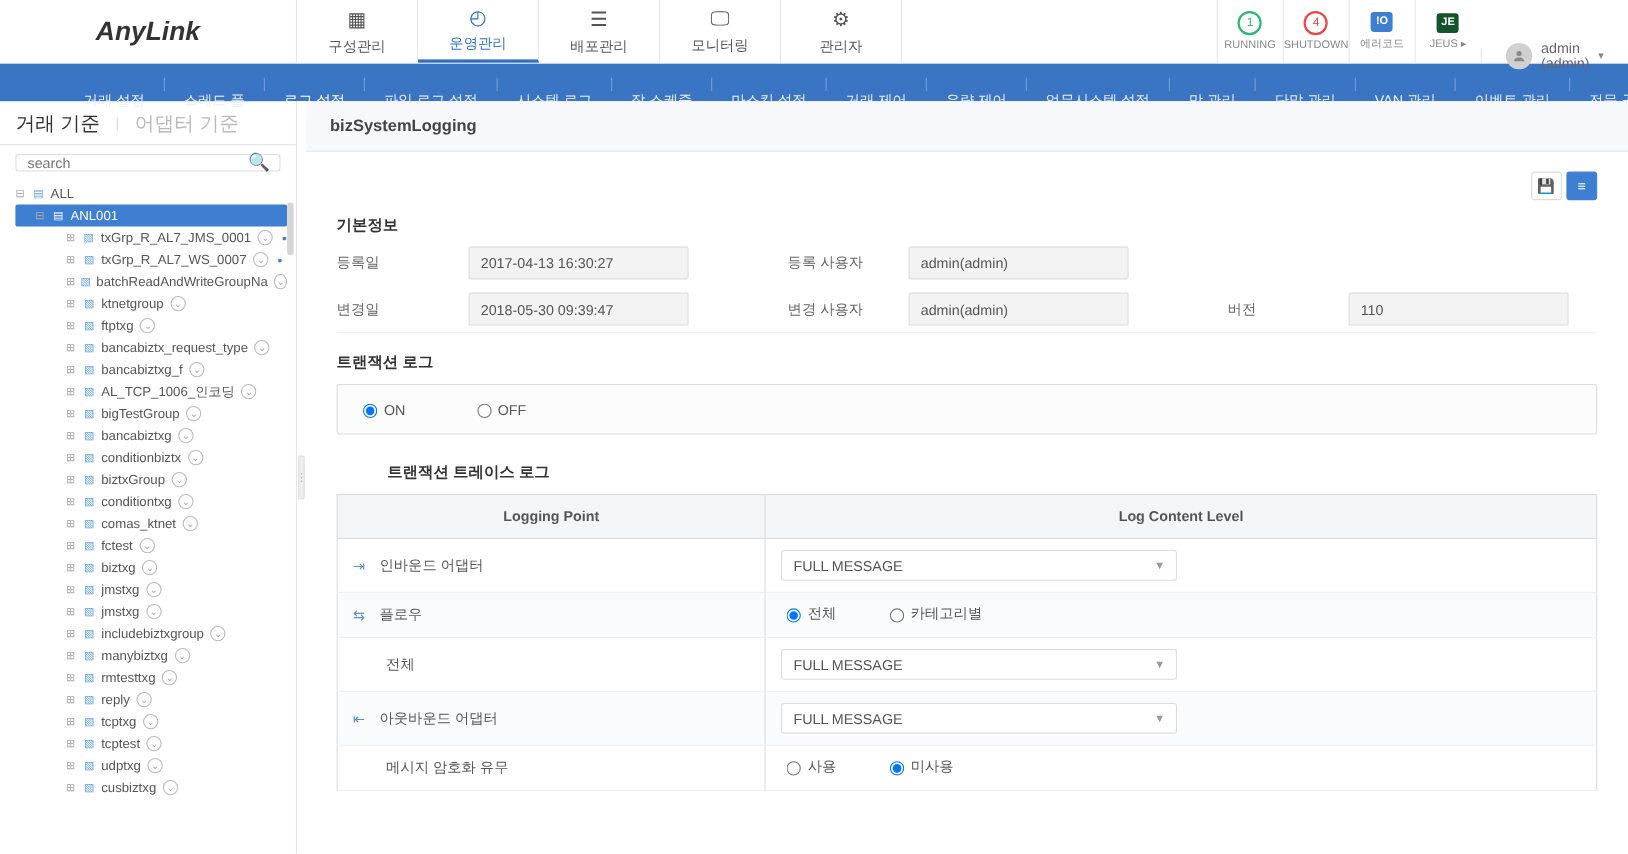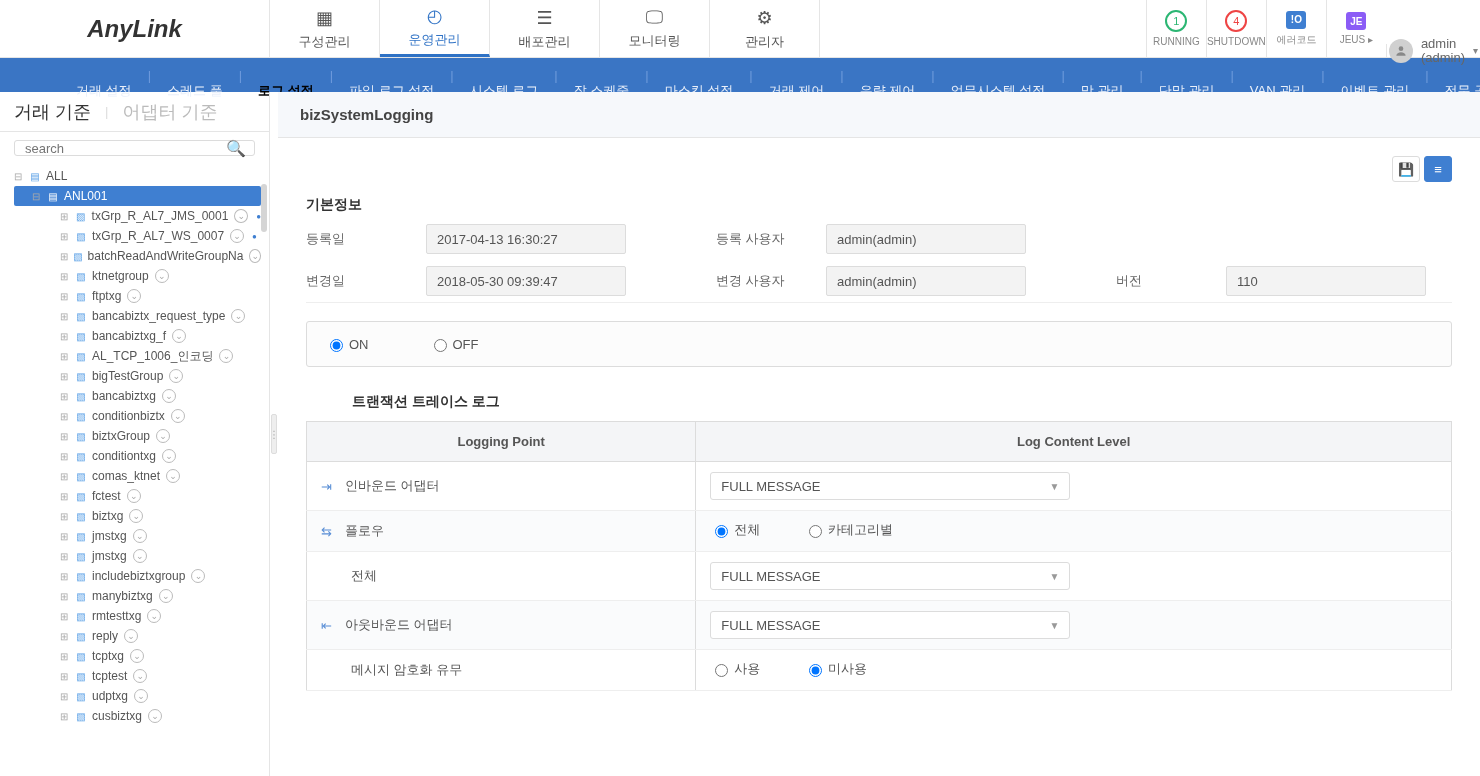--- a/index.html
+++ b/index.html
@@ -24,28 +24,28 @@
   .main-tabs { display:flex; }
   .main-tab { width:110px; border-right:1px solid var(--light-border); display:flex; flex-direction:column; align-items:center; justify-content:center; gap:4px; cursor:pointer; color:#555; }
   .main-tab.active { color: var(--blue); border-bottom:3px solid var(--blue); }
   .main-tab .icon { font-size:18px; }
   .main-tab .lbl { font-size:13px; }
   .spacer { flex:1; }
   .status-group { display:flex; align-items:center; }
   .status-item { width:60px; border-left:1px solid var(--light-border); display:flex; flex-direction:column; align-items:center; justify-content:center; gap:4px; font-size:10px; color:#888; cursor:pointer; height:100%; }
   .status-item .circle { width:22px; height:22px; border-radius:50%; border:2px solid; display:flex; align-items:center; justify-content:center; font-size:11px; }
   .status-item .square { width:20px; height:18px; border-radius:3px; display:flex; align-items:center; justify-content:center; font-size:10px; color:#fff; font-weight:bold; }
-  .user-box { border-left:1px solid var(--light-border); display:flex; align-items:center; gap:8px; padding:0 2px; cursor:pointer; color:#666;margin-top:44px; }
+  .user-box { border-left:1px solid var(--light-border); display:flex; align-items:center; gap:8px; padding:0 22px; cursor:pointer; color:#666;margin-top:44px; }
   .avatar { width:24px; height:24px; border-radius:50%; background:#d0d0d0; display:flex; align-items:center; justify-content:center; }
   .chev { font-size:10px; color:#888; }
 
   
   .subnav { background: var(--sub-bar); color:#fff; height:34px; display:flex; align-items:center; padding:0 20px 0 70px; font-size:13px; }
   .subnav .item { padding:0 6px; color:#eaf0fa; cursor:pointer; white-space:nowrap;margin-top:32px; }
-  .subnav .item.active { color: #000000; font-weight:bold; }
+  .subnav .item.active { color: #ffffff; font-weight:normal; }
   .subnav .sep { color:#6d9adb; padding:0 10px; }
 
   
   .body { display:flex; height:calc(776px - 58px - 34px); }
 
   
   .sidebar { width:270px; border-right:1px solid var(--light-border); display:flex; flex-direction:column; overflow:hidden; }
   .side-tabs { display:flex; height:40px; align-items:center; padding:0 14px; gap:14px; border-bottom:1px solid var(--light-border); }
   .side-tab { font-size:18px; color:#bbb; font-weight:400; cursor:pointer; }
   .side-tab.active { color:#333; }
@@ -137,21 +137,21 @@
     </div>
     <div class="status-item">
       <span class="circle" style="border-color:var(--red); color:var(--red);">4</span>
       <span>SHUTDOWN</span>
     </div>
     <div class="status-item">
       <span class="square" style="background:#3f7fd1;">!O</span>
       <span>에러코드</span>
     </div>
     <div class="status-item">
-      <span class="square" style="background:#8b5cf6;">JE</span>
+      <span class="square" style="background:#14532d;">JE</span>
       <span><span>JEUS</span> ▸</span>
     </div>
   </div>
   <div class="user-box">
     <span class="avatar">
       <svg width="14" height="14" viewBox="0 0 24 24" fill="#888">
           <circle cx="12" cy="8" r="4"></circle>
           <path d="M4 20c0-4 4-6 8-6s8 2 8 6"></path>
         </svg>
     </span>
@@ -405,20 +405,21 @@
 
         <div class="lbl-cell">변경일</div>
         <div class="ro-field">2018-05-30 09:39:47</div>
         <div class="lbl-cell" style="padding-left:80px;">변경 사용자</div>
         <div class="ro-field">admin(admin)</div>
         <div class="lbl-cell" style="padding-left:80px;">버전</div>
         <div class="ro-field">110</div>
       </div>
       <div class="divider"></div>
 
+      <div class="section-h">트랜잭션 로그</div>
       <div class="panel-box">
         <label class="opt">
             <input type="radio" checked="" style="">
             <span>ON</span>
           </label>
         <label class="opt">
             <input type="radio" style="">
             <span>OFF</span>
           </label>
       </div>

